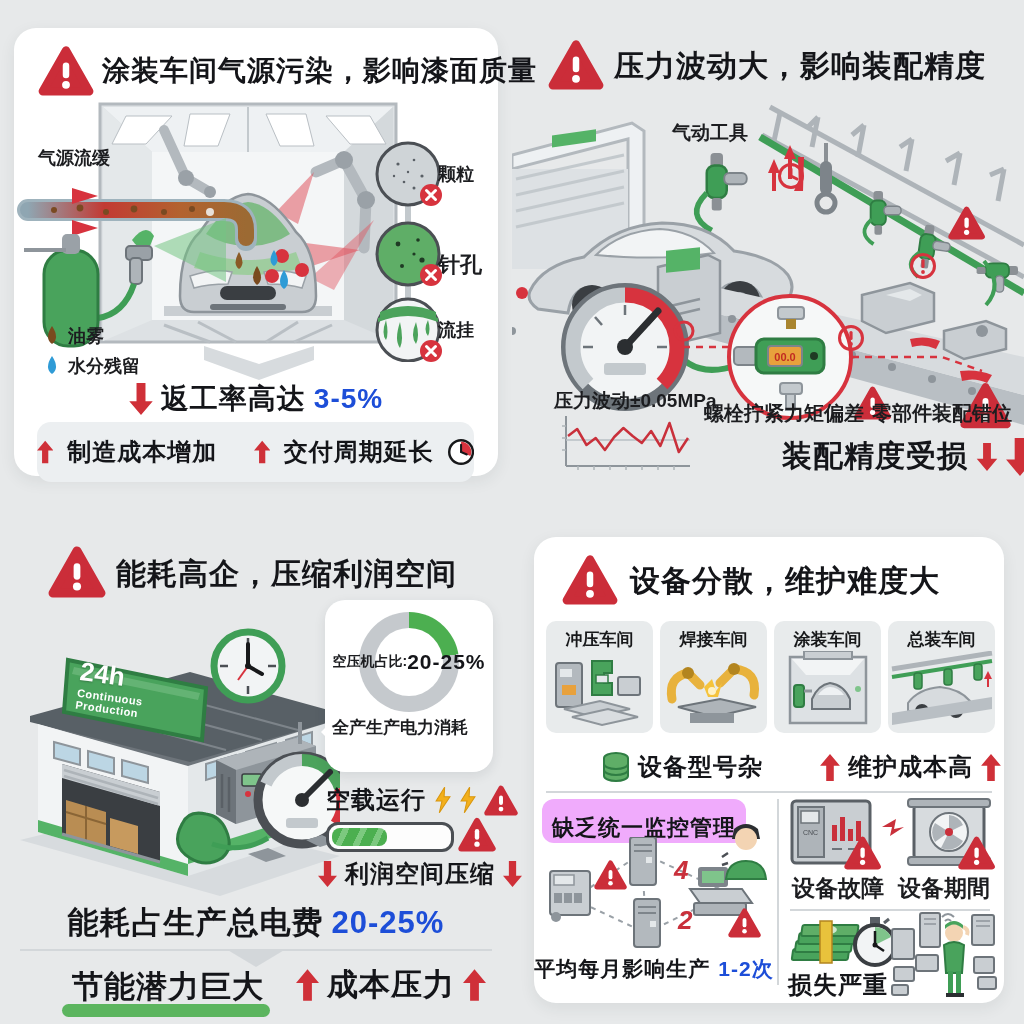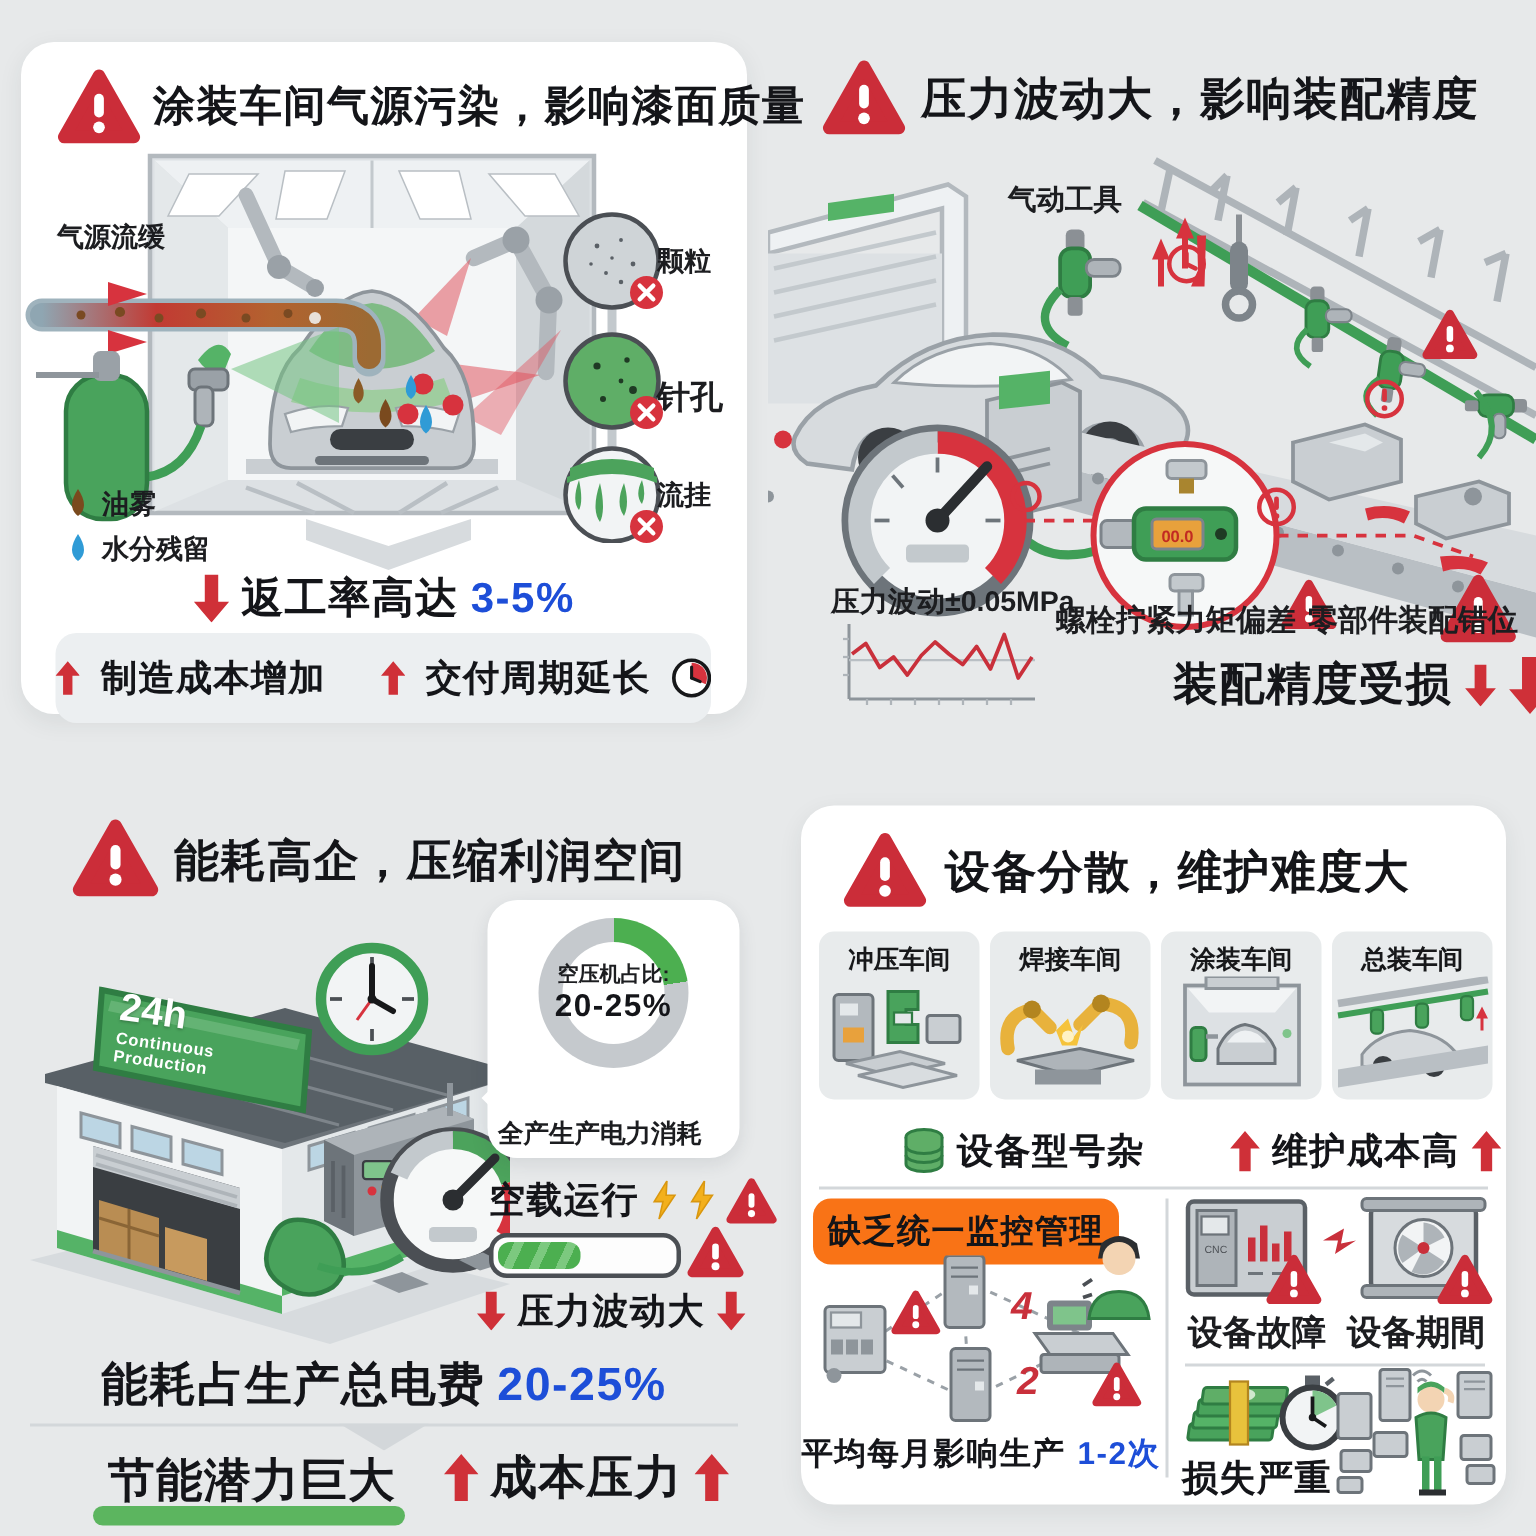--- a/index.html
+++ b/index.html
@@ -14,21 +14,21 @@
   .ttl{font-weight:800;letter-spacing:1px;color:#141519;white-space:nowrap}
   .lbl{font-weight:700;color:#1c1d20;white-space:nowrap}
   .red{color:#1d4ed8}
   .row{display:flex;align-items:center;gap:8px}
   .center{justify-content:center}
   .ar{display:inline-block;vertical-align:middle}
   .impact-box{background:#eceff1;border-radius:14px;display:flex;align-items:center;justify-content:center;gap:14px}
   .bubble{background:#fff;border-radius:20px;box-shadow:0 4px 12px rgba(40,45,55,.10)}
   .bubble:before{content:"";position:absolute;left:-16px;top:120px;border:12px solid transparent;border-right-color:#fff}
   .donut{border-radius:50%;position:relative}
-  .donut .hole{position:absolute;inset:16px;background:#fff;border-radius:50%;display:flex;flex-direction:column;align-items:center;justify-content:center}
+  .donut .hole{position:absolute;inset:16px;background:#fff;border-radius:50%;display:flex;flex-direction:row;align-items:center;justify-content:center}
   .progress{background:#fdfdfd;border:3px solid #4b4f54;border-radius:12px;overflow:hidden;position:relative}
   .progress .fill{position:absolute;left:3px;top:3px;bottom:3px;border-radius:8px;
     background:repeating-linear-gradient(115deg,#4caf50 0 10px,#7cc97f 10px 16px)}
   .ws-card{position:absolute;width:107px;height:112px;background:#e8ebec;border-radius:10px;text-align:center}
   .ws-card .ws-lbl{font-weight:800;font-size:17px;margin-top:7px;white-space:nowrap}
   .divider{position:absolute;background:#d3d7da}
   .green-underline{position:absolute;height:13px;border-radius:7px;background:#4caf50;opacity:.9}
   .chev{position:absolute}
   svg{display:block}
   text{font-family:"Liberation Sans","DejaVu Sans",sans-serif}
@@ -562,21 +562,21 @@
       <div style="font-size:11px;font-weight:700;letter-spacing:.5px">Production</div>
     </div>
 
     <div class="abs bubble" style="left:325px;top:88px;width:168px;height:172px">
       <div class="donut abs" style="left: 34px; top: 12px; width: 100px; height: 100px; background: conic-gradient(rgb(76, 175, 80) 0deg, rgb(76, 175, 80) 22.5%, rgb(197, 201, 205) 22.5%, rgb(197, 201, 205) 100%);">
         <div class="hole">
           <div class="lbl" style="font-size:14px">空压机占比:</div>
           <div class="ttl" style="font-size:21px">20-25%</div>
         </div>
       </div>
-      <div class="abs lbl" style="left:0;top:144px;width:150px;text-align:center;font-size:17px">全产生产电力消耗</div>
+      <div class="abs lbl" style="left:0;top:116px;width:150px;text-align:center;font-size:17px">全产生产电力消耗</div>
     </div>
 
     <div class="abs row" style="left:326px;top:272px">
       <span class="ttl" style="font-size:24px">空载运行</span>
       <svg class="ar" width="17" height="26" viewBox="0 0 16 24">
           <use href="#lightning"></use>
         </svg>
       <svg class="ar" width="17" height="26" viewBox="0 0 16 24">
           <use href="#lightning"></use>
         </svg>
@@ -589,21 +589,21 @@
       <div class="fill" style="width: 45%;"></div>
     </div>
     <svg class="abs" style="left:458px;top:304px" width="38" height="36" viewBox="0 0 60 56">
         <use href="#warn-tri"></use>
       </svg>
 
     <div class="abs row" style="left:318px;top:346px">
       <svg class="ar" width="19" height="26" viewBox="0 0 22 30">
           <use href="#arrow-up" transform="rotate(180 11 15)"></use>
         </svg>
-      <span class="ttl" style="font-size:24px">压力波动大</span>
+      <span class="ttl" style="font-size:24px">利润空间压缩</span>
       <svg class="ar" width="19" height="26" viewBox="0 0 22 30">
           <use href="#arrow-up" transform="rotate(180 11 15)"></use>
         </svg>
     </div>
 
     <div class="abs row center" style="left:0;top:390px;width:512px">
       <span class="ttl" style="font-size:31px">能耗占生产总电费</span>
         <span class="ttl red" style="font-size:31px">20-25%</span>
     </div>
 
@@ -703,21 +703,21 @@
           </svg>
         <span class="ttl" style="font-size:24px">维护成本高</span>
         <svg class="ar" width="20" height="27" viewBox="0 0 22 30">
             <use href="#arrow-up"></use>
           </svg>
       </div>
 
       <div class="divider" style="left:12px;top:254px;width:446px;height:2px"></div>
       <div class="divider" style="left:243px;top:262px;width:2px;height:186px"></div>
 
-      <div class="abs" style="left:8px;top:262px;width:204px;height:44px;background:#f97316;border-radius:12px;display:flex;align-items:center;justify-content:center">
+      <div class="abs" style="left:8px;top:262px;width:204px;height:44px;background:#f0abfc;border-radius:12px;display:flex;align-items:flex-end;justify-content:center">
         <span class="ttl" style="font-size:22px">缺乏统一监控管理</span>
       </div>
       <svg class="abs" style="left:8px;top:300px" width="228px" height="112" viewBox="0 0 228 112">
         <g stroke="#9aa1a7" stroke-width="2" stroke-dasharray="5 5" fill="none">
           <path d="M40 56 L100 16"></path>
             <path d="M100 16 L178 52"></path>
             <path d="M40 66 L104 96"></path>
             <path d="M104 96 L178 60"></path>
             <path d="M100 24 L104 88"></path>
         </g>

